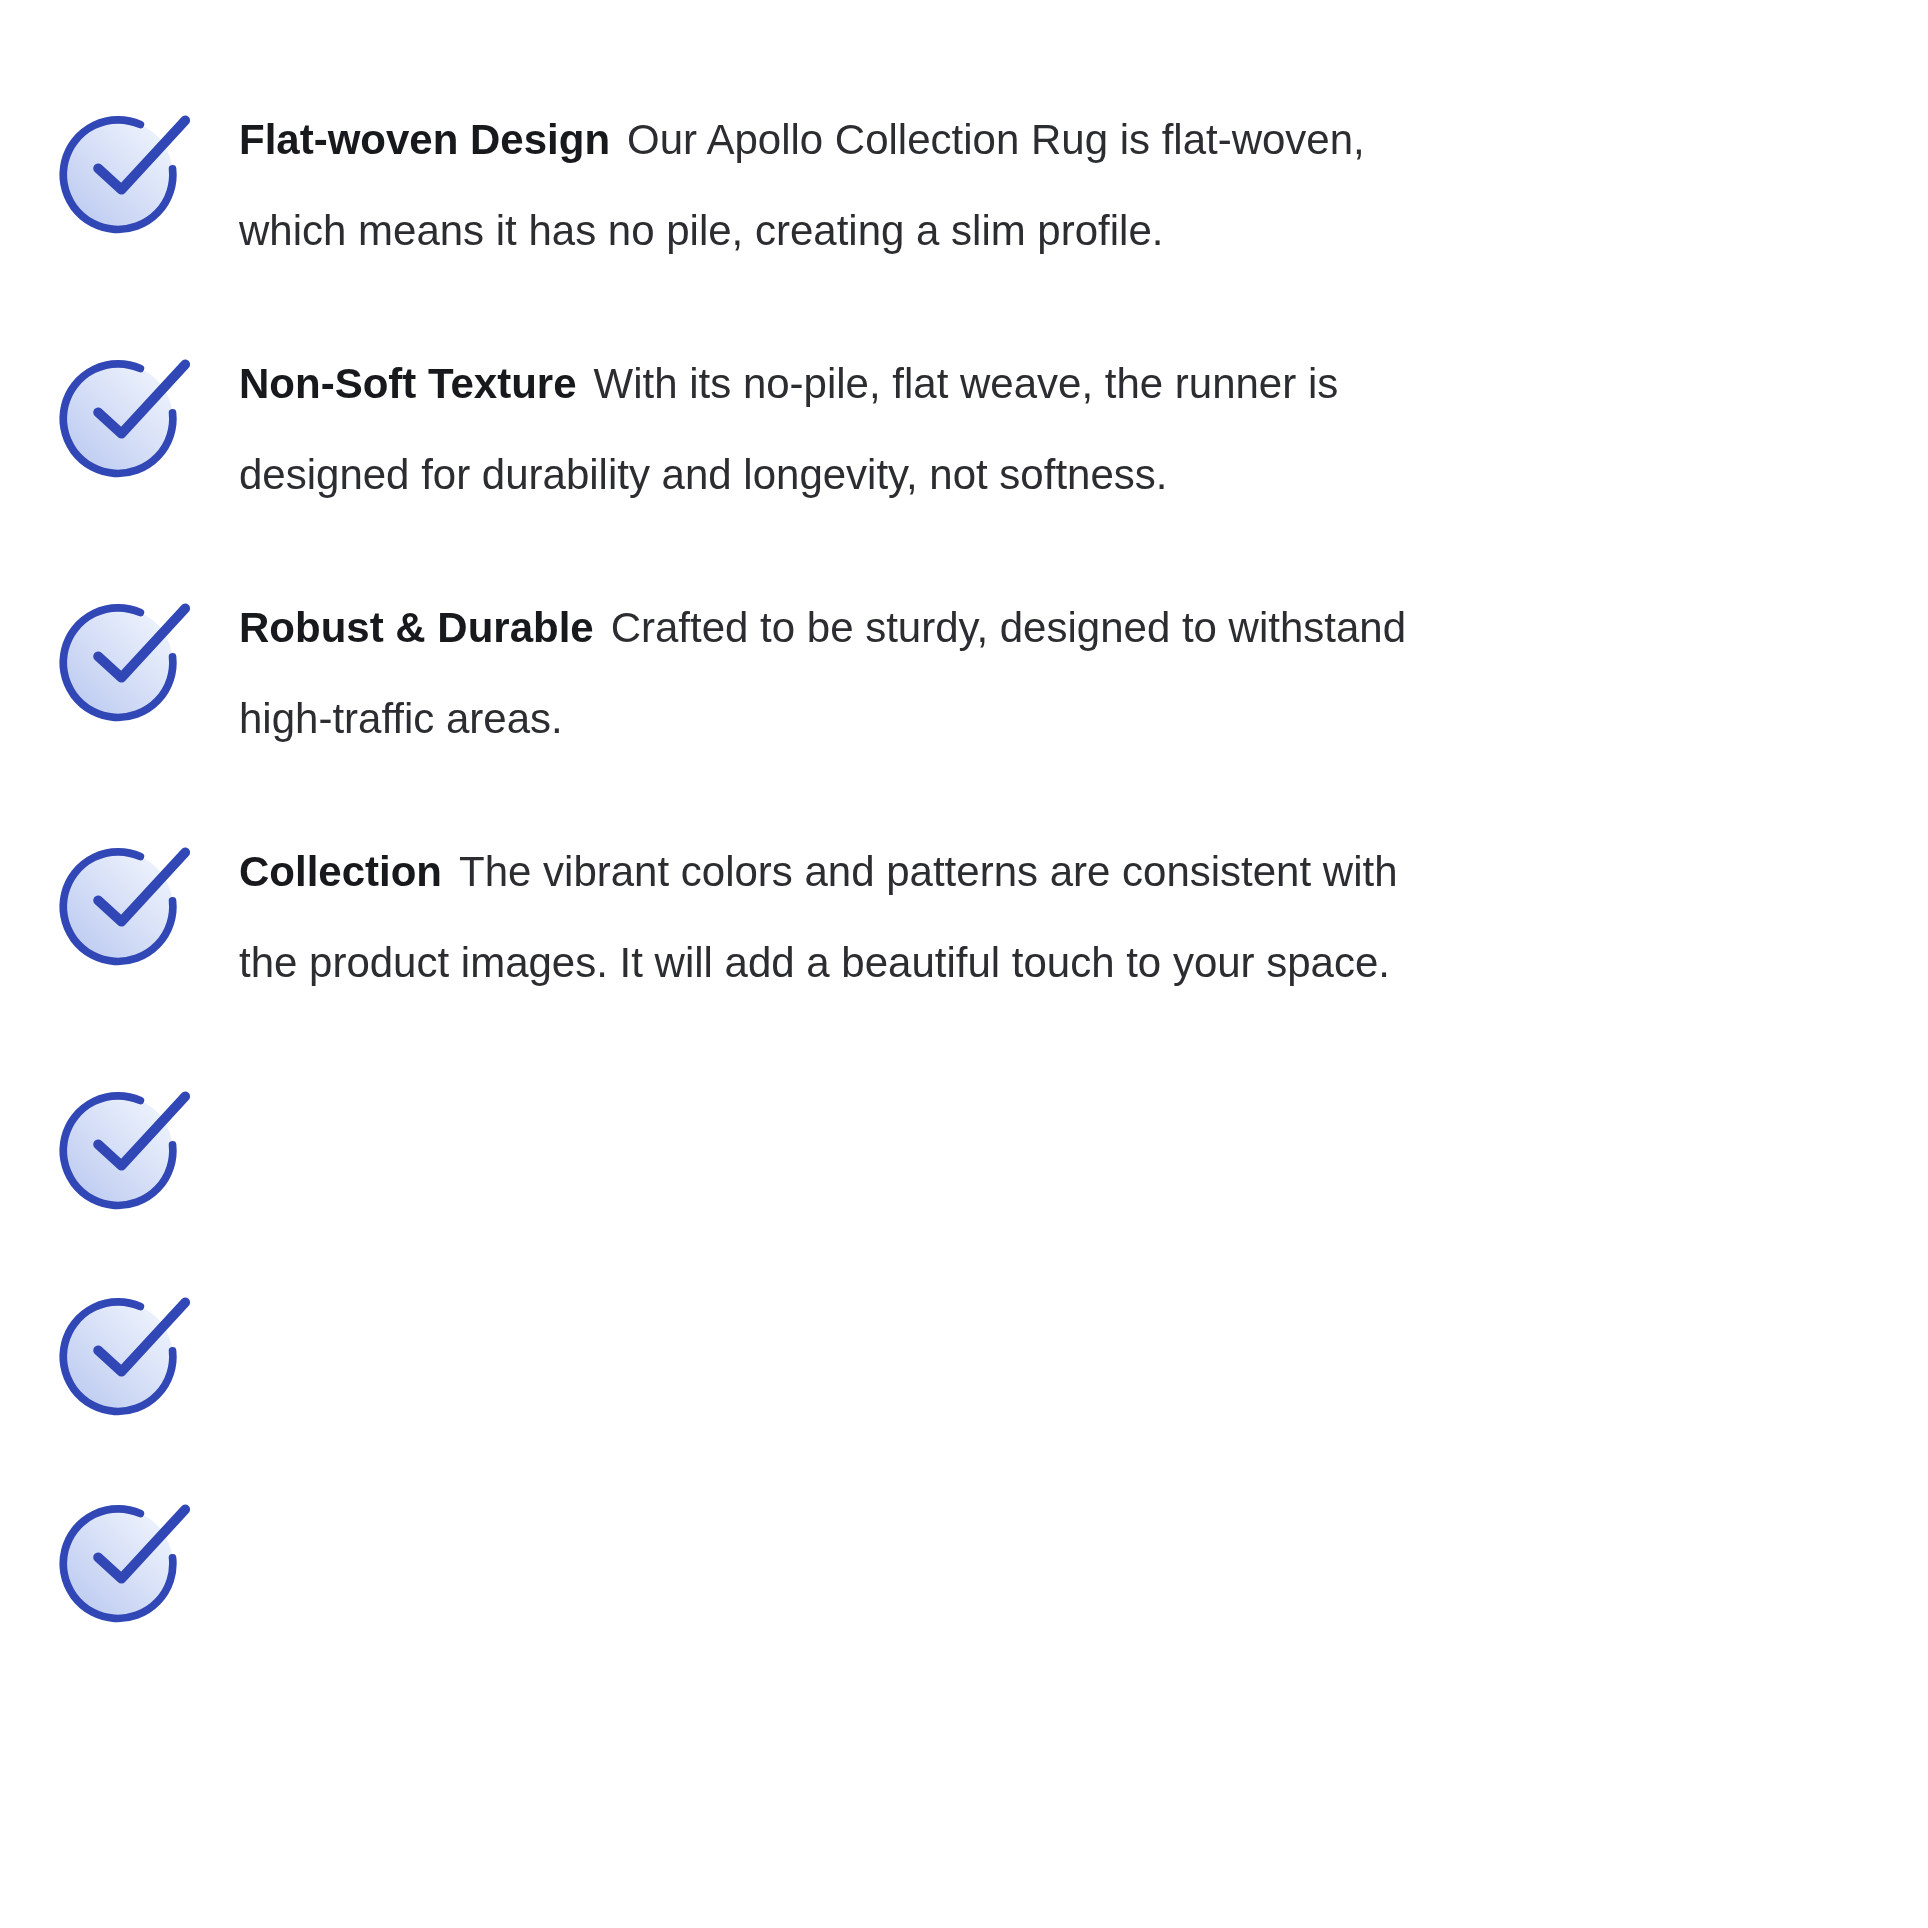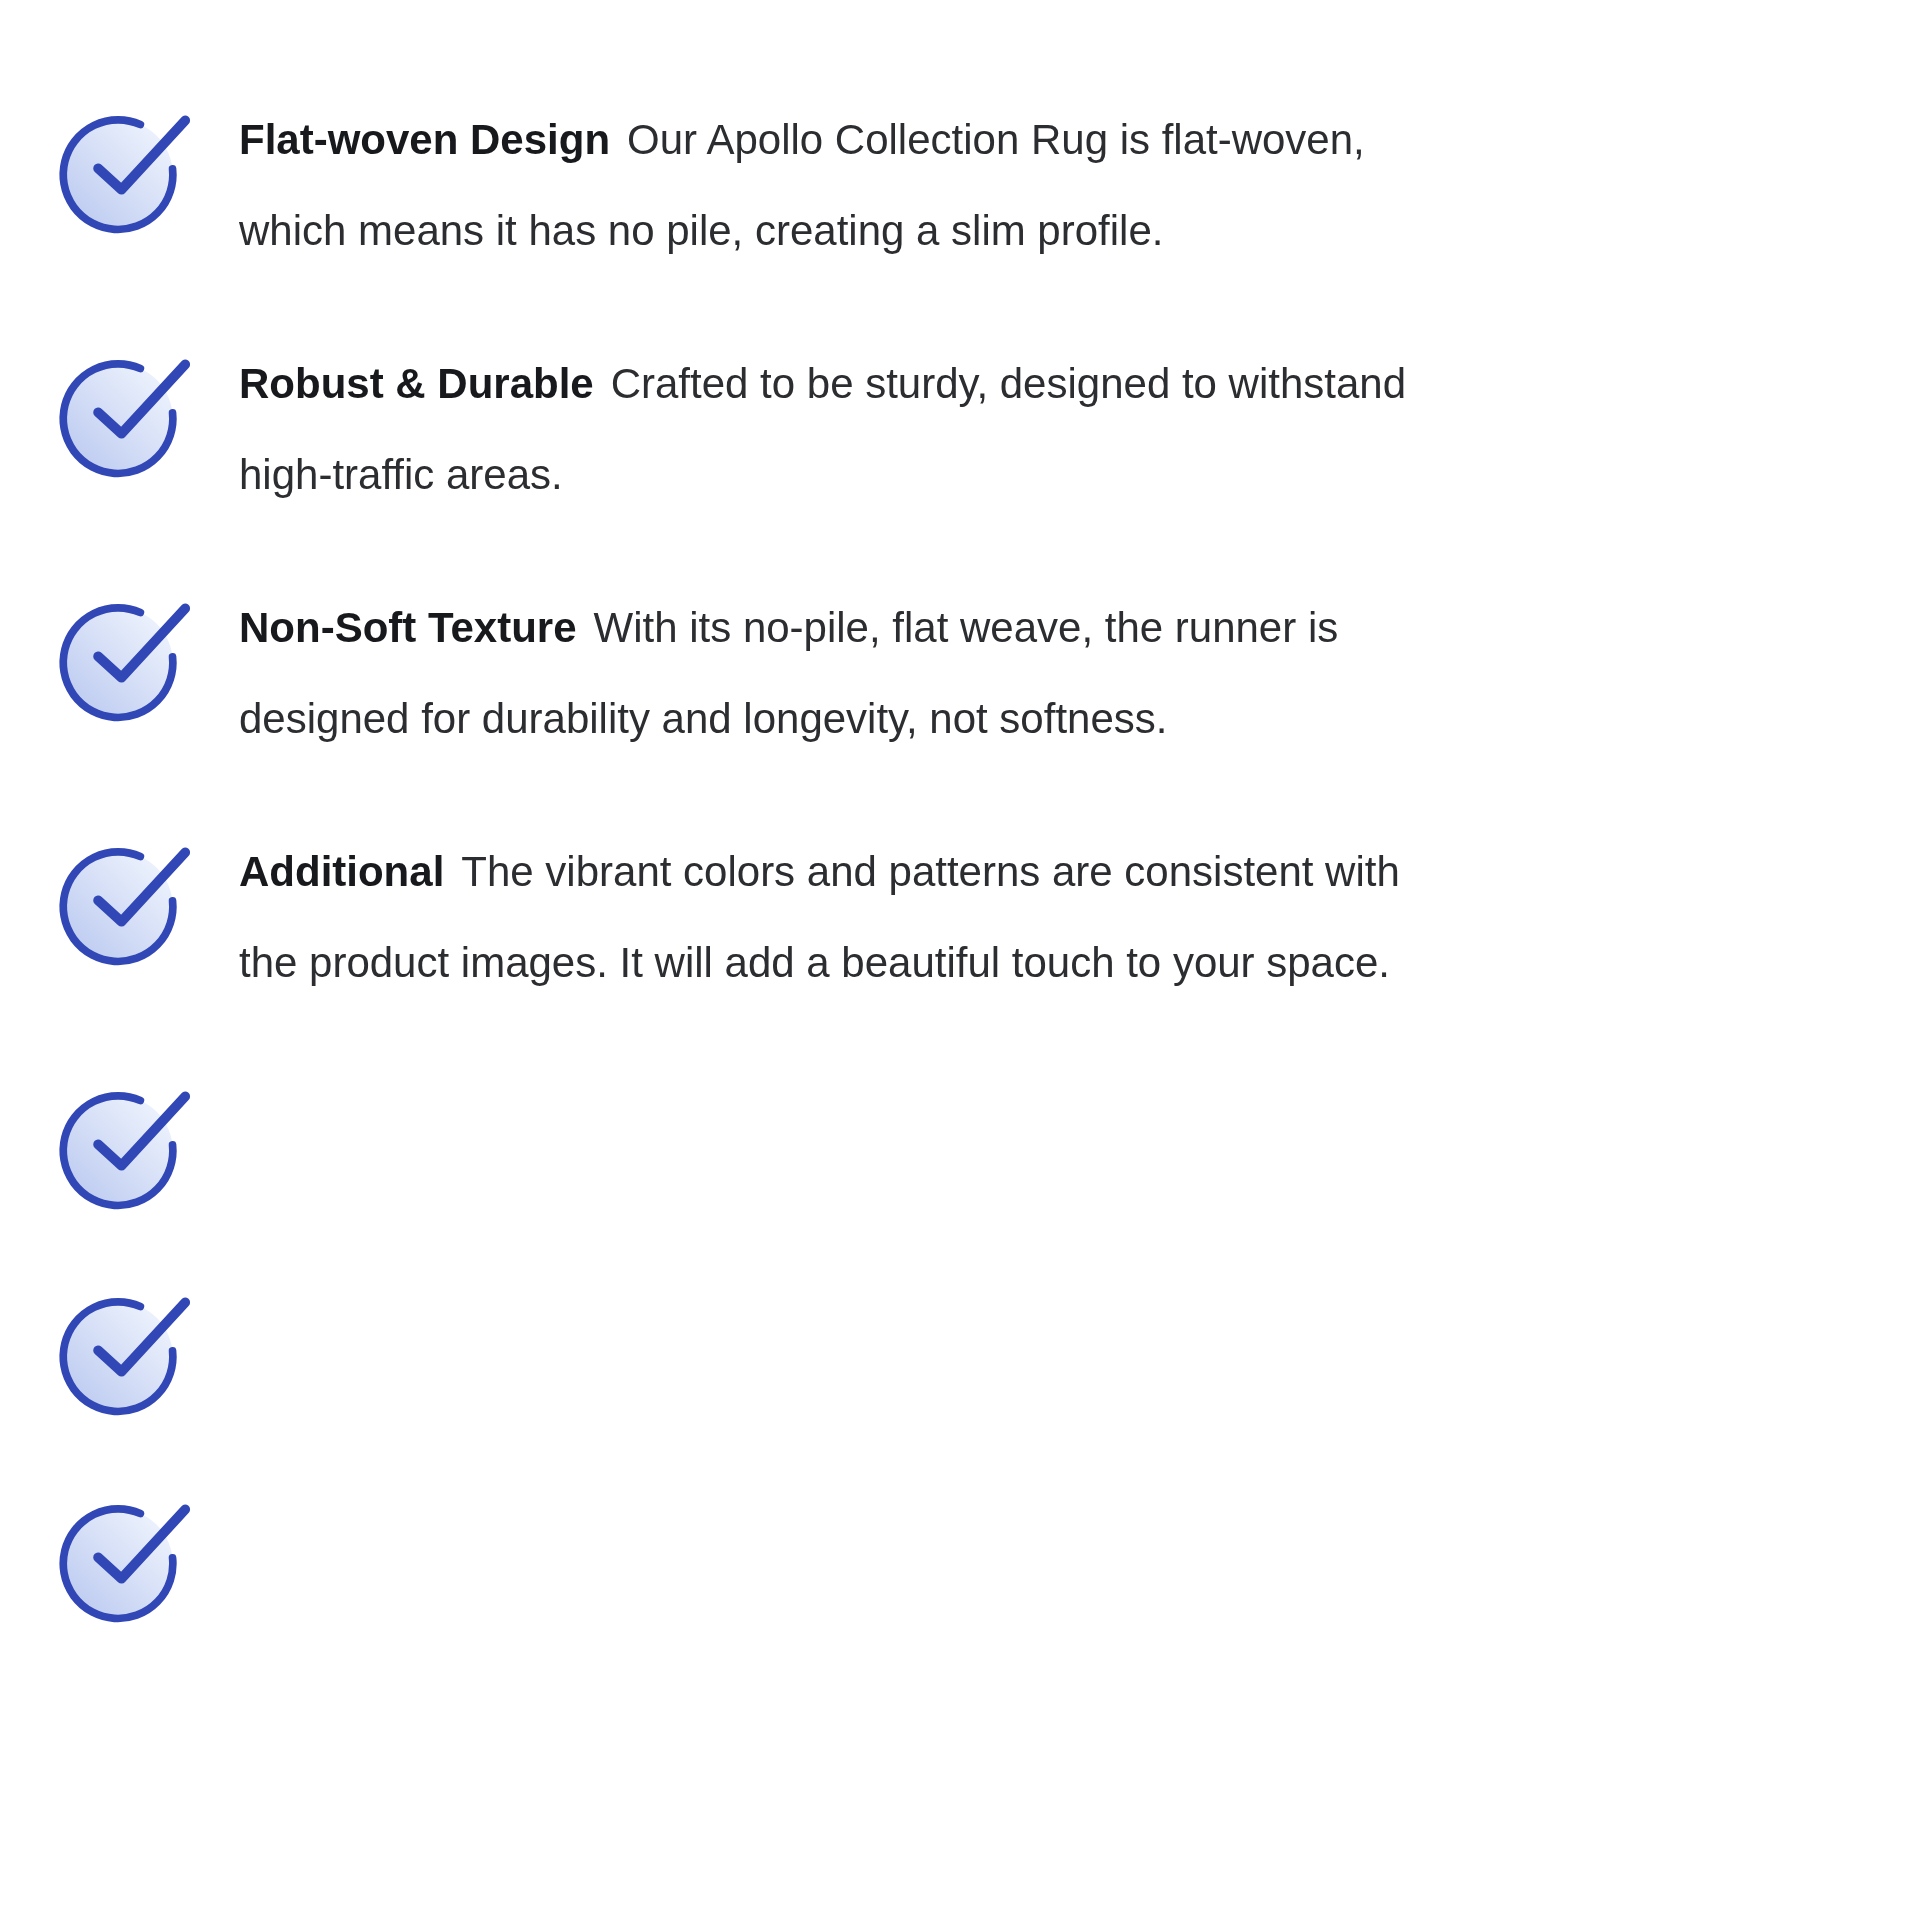--- a/index.html
+++ b/index.html
@@ -84,59 +84,59 @@
             <stop offset="0%" stop-color="#b7c6ef"></stop>
             <stop offset="100%" stop-color="#f4f8fe"></stop>
           </linearGradient>
         </defs>
         <circle cx="46" cy="53" r="40" fill="url(#checkCircleGrad)"></circle>
         <path d="M85.8 48.8 A40 40 0 1 1 62.3 16.5" fill="none" stroke-width="5.6" stroke-linecap="round" stroke="#3147b6"></path>
         <path d="M31.5 48.5 L48.5 64 L95 13.5" fill="none" stroke-width="7.2" stroke-linecap="round" stroke-linejoin="round" stroke="#3147b6"></path>
       </svg>
     </span>
     <p class="feature-text">
+      <strong class="feature-title">Non-Soft Texture</strong><span class="feature-description">With its no-pile, flat weave, the runner is designed for durability and longevity, not softness.</span>
+    </p>
+  </li>
+
+  <li class="feature-item">
+    <span class="icon-wrap">
+      <svg viewBox="0 0 100 100" aria-hidden="true">
+        <defs>
+          <linearGradient id="checkCircleGrad" x1="0%" y1="100%" x2="100%" y2="0%">
+            <stop offset="0%" stop-color="#b7c6ef"></stop>
+            <stop offset="100%" stop-color="#f4f8fe"></stop>
+          </linearGradient>
+        </defs>
+        <circle cx="46" cy="53" r="40" fill="url(#checkCircleGrad)"></circle>
+        <path d="M85.8 48.8 A40 40 0 1 1 62.3 16.5" fill="none" stroke-width="5.6" stroke-linecap="round" stroke="#3147b6"></path>
+        <path d="M31.5 48.5 L48.5 64 L95 13.5" fill="none" stroke-width="7.2" stroke-linecap="round" stroke-linejoin="round" stroke="#3147b6"></path>
+      </svg>
+    </span>
+    <p class="feature-text">
       <strong class="feature-title">Robust &amp; Durable</strong><span class="feature-description">Crafted to be sturdy, designed to withstand high-traffic areas.</span>
     </p>
   </li>
 
   <li class="feature-item">
     <span class="icon-wrap">
       <svg viewBox="0 0 100 100" aria-hidden="true">
         <defs>
           <linearGradient id="checkCircleGrad" x1="0%" y1="100%" x2="100%" y2="0%">
             <stop offset="0%" stop-color="#b7c6ef"></stop>
             <stop offset="100%" stop-color="#f4f8fe"></stop>
           </linearGradient>
         </defs>
         <circle cx="46" cy="53" r="40" fill="url(#checkCircleGrad)"></circle>
         <path d="M85.8 48.8 A40 40 0 1 1 62.3 16.5" fill="none" stroke-width="5.6" stroke-linecap="round" stroke="#3147b6"></path>
         <path d="M31.5 48.5 L48.5 64 L95 13.5" fill="none" stroke-width="7.2" stroke-linecap="round" stroke-linejoin="round" stroke="#3147b6"></path>
       </svg>
     </span>
     <p class="feature-text">
-      <strong class="feature-title">Non-Soft Texture</strong><span class="feature-description">With its no-pile, flat weave, the runner is designed for durability and longevity, not softness.</span>
-    </p>
-  </li>
-
-  <li class="feature-item">
-    <span class="icon-wrap">
-      <svg viewBox="0 0 100 100" aria-hidden="true">
-        <defs>
-          <linearGradient id="checkCircleGrad" x1="0%" y1="100%" x2="100%" y2="0%">
-            <stop offset="0%" stop-color="#b7c6ef"></stop>
-            <stop offset="100%" stop-color="#f4f8fe"></stop>
-          </linearGradient>
-        </defs>
-        <circle cx="46" cy="53" r="40" fill="url(#checkCircleGrad)"></circle>
-        <path d="M85.8 48.8 A40 40 0 1 1 62.3 16.5" fill="none" stroke-width="5.6" stroke-linecap="round" stroke="#3147b6"></path>
-        <path d="M31.5 48.5 L48.5 64 L95 13.5" fill="none" stroke-width="7.2" stroke-linecap="round" stroke-linejoin="round" stroke="#3147b6"></path>
-      </svg>
-    </span>
-    <p class="feature-text">
-      <strong class="feature-title">Additional</strong><span class="feature-description">The vibrant colors and patterns are consistent with the product images. It will add a beautiful touch to your space.</span>
+      <strong class="feature-title">Collection</strong><span class="feature-description">The vibrant colors and patterns are consistent with the product images. It will add a beautiful touch to your space.</span>
     </p>
   </li>
 
   <li class="feature-item">
     <span class="icon-wrap">
       <svg viewBox="0 0 100 100" aria-hidden="true">
         <defs>
           <linearGradient id="checkCircleGrad" x1="0%" y1="100%" x2="100%" y2="0%">
             <stop offset="0%" stop-color="#b7c6ef"></stop>
             <stop offset="100%" stop-color="#f4f8fe"></stop>

